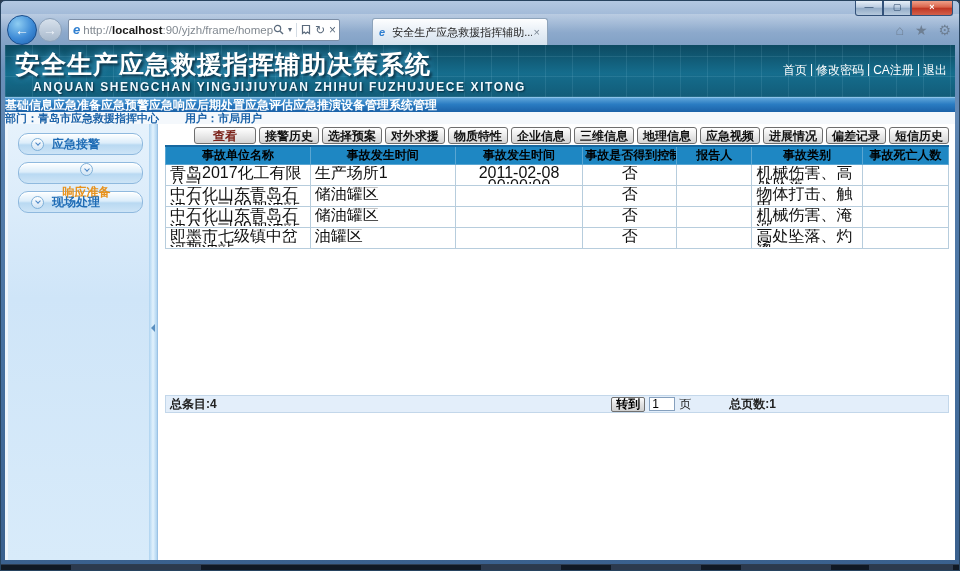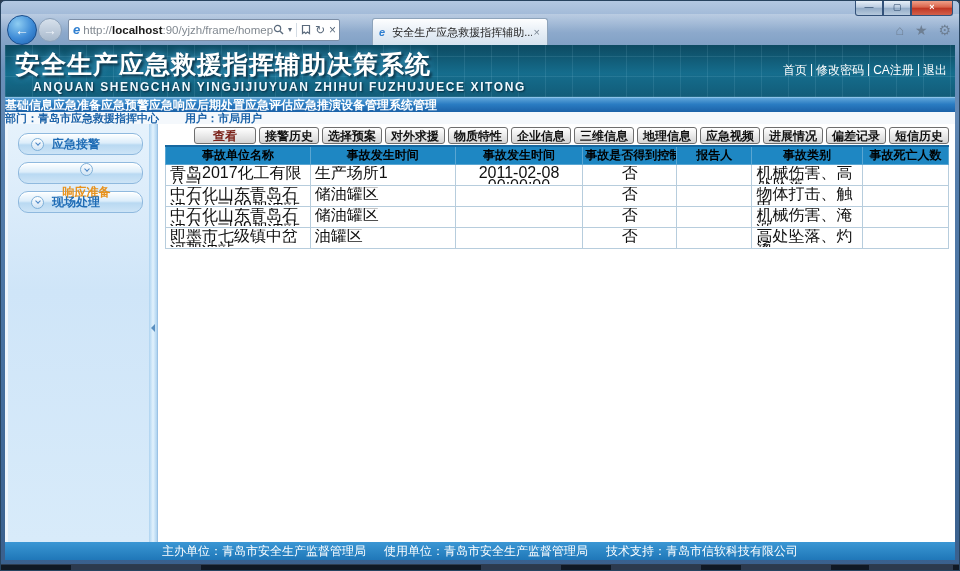--- a/index.html
+++ b/index.html
@@ -360,28 +360,33 @@
               <td class="c-left">
                   <span class="cell">高处坠落、灼烫</span>
                 </td>
               <td class="c-center">
                   <span class="cell"></span>
                 </td>
             </tr>
           </tbody>
         </table>
 
+        <div class="pagination">
+          <span class="p-total">总条目:4</span>
+          <span class="p-spacer"></span>
+          <button class="goto-btn">转到</button>
+          <input class="page-input" value="1" style="">
+          <span>页</span>
+          <span class="p-gap"></span>
+          <span class="p-pages">总页数:1</span>
+          <span class="p-rightpad"></span>
+        </div>
 
       </div>
     </div>
 
-    <div class="app-footer">
-      <span>主办单位：青岛市安全生产监督管理局</span>
-      <span>使用单位：青岛市安全生产监督管理局</span>
-      <span>技术支持：青岛市信软科技有限公司</span>
-    </div>
 
   </div>
 
   <div class="win-bottom"></div>
   <div class="taskbar"></div>
 
 </div>
 
 </body></html>

